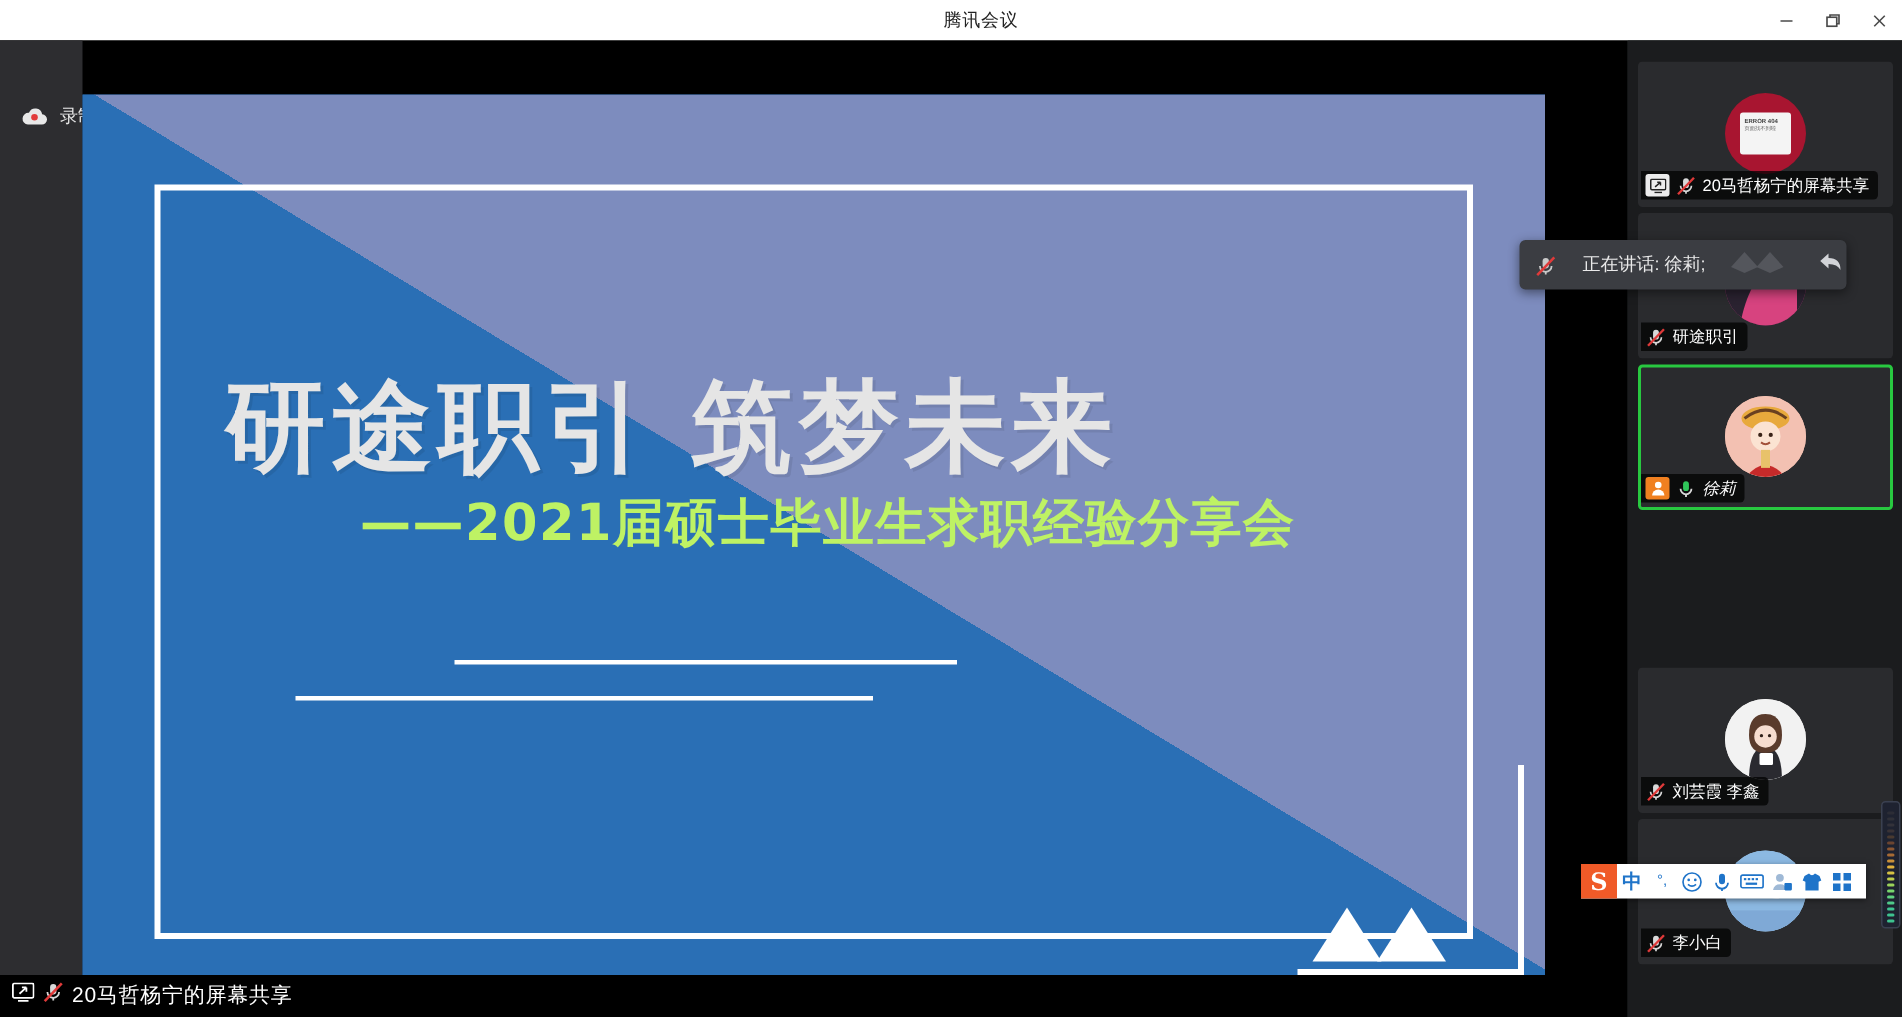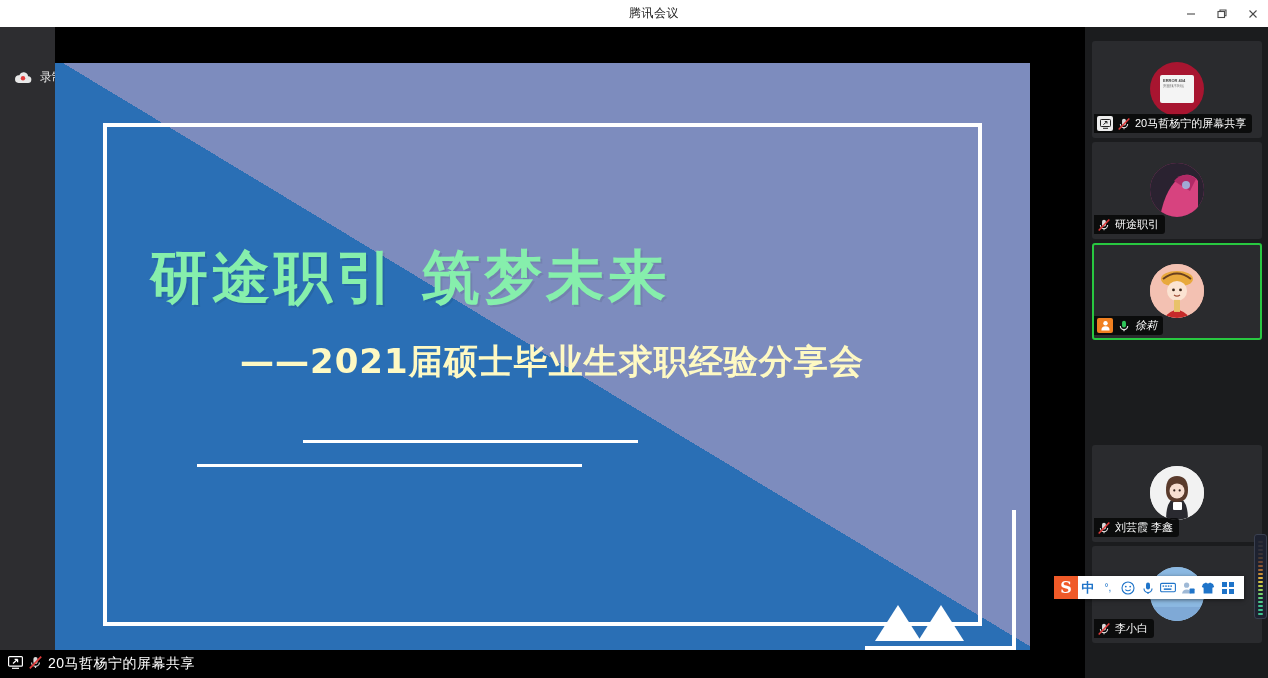--- a/index.html
+++ b/index.html
@@ -50,29 +50,29 @@
     position: absolute; left: 0; top: 0; width: 100%; height: 100%;
     background: linear-gradient(to bottom left, #7d8cbe 0 49.6%, #2a6fb5 49.6% 100%);
   }
   .slide-frame {
     position: absolute; left: 48px; top: 60px; right: 48px; bottom: 25px;
     border: 4px solid #ffffff;
   }
   .slide-title {
     position: absolute; left: 95px; top: 176px;
     font-family: "DejaVu Sans", "Liberation Sans", sans-serif;
-    font-size: 58px; font-weight: 700; color: #86efac;
+    font-size: 67px; font-weight: 700; color: #e5e5e5;
     letter-spacing: 4px; white-space: nowrap;
     text-shadow: 2px 2px 0 rgba(0,0,0,.08);
   }
   .slide-subtitle {
     position: absolute; left: 185px; top: 263px;
     font-family: "DejaVu Sans", "Liberation Sans", sans-serif;
-    font-size: 34px; font-weight: 700; color: #fef9c3;
-    letter-spacing: 1px; white-space: nowrap; margin-top: 13px;
+    font-size: 34px; font-weight: 700; color: #bef264;
+    letter-spacing: 1px; white-space: nowrap;
   }
   .rule {
     position: absolute; height: 3px; background: #ffffff;
   }
   .rule-a { left: 248px; top: 377px; width: 335px; }
   .rule-b { left: 142px; top: 401px; width: 385px; }
   .slide-org {
     position: absolute; left: 592px; top: 470px;
     font-family: "DejaVu Sans", "Liberation Sans", sans-serif;
     font-size: 29px; font-weight: 700; color: #ffffff; letter-spacing: 2px;
@@ -405,20 +405,44 @@
             <rect x="5.4" y="2" width="4.2" height="7" rx="2.1" fill="#d9d9d9"></rect>
             <path d="M3.6 7.4a3.9 3.9 0 0 0 7.8 0" fill="none" stroke="#d9d9d9" stroke-width="1.2"></path>
             <line x1="7.5" y1="11.2" x2="7.5" y2="13" stroke="#d9d9d9" stroke-width="1.2"></line>
             <line x1="1.8" y1="13.4" x2="13.2" y2="1.6" stroke="#e03a3a" stroke-width="1.7"></line>
           </svg>
         </span>
         <span class="tile-name">李小白</span>
       </div>
     </div>
 
+    <div class="speak-popup">
+      <span class="ico">
+        <svg width="15" height="15" viewBox="0 0 15 15">
+          <rect x="5.4" y="2" width="4.2" height="7" rx="2.1" fill="#c9c9c9"></rect>
+          <path d="M3.6 7.4a3.9 3.9 0 0 0 7.8 0" fill="none" stroke="#c9c9c9" stroke-width="1.2"></path>
+          <line x1="7.5" y1="11.2" x2="7.5" y2="13" stroke="#c9c9c9" stroke-width="1.2"></line>
+          <line x1="1.8" y1="13.4" x2="13.2" y2="1.6" stroke="#e03a3a" stroke-width="1.7"></line>
+        </svg>
+      </span>
+      <span class="speak-sep"></span>
+      <span class="txt">正在讲话: 徐莉;</span>
+      <span style="margin-left:4px;">
+        <svg width="44" height="20" viewBox="0 0 44 20">
+          <path d="M4 14 L13 4 L22 14 L13 18 Z" fill="#54565c"></path>
+          <path d="M21 14 L30 4 L39 14 L30 18 Z" fill="#54565c"></path>
+        </svg>
+      </span>
+      <span class="speak-sep"></span>
+      <span>
+        <svg width="17" height="15" viewBox="0 0 17 15">
+          <path d="M7 2 L1.5 7 L7 12 L7 9 Q13 9 15 13 Q15 5 7 5 Z" fill="#d2d4d8"></path>
+        </svg>
+      </span>
+    </div>
 
     <div class="ime">
       <div class="ime-logo">S</div>
       <div class="ime-item" style="font-weight:700;font-size:13px;">中</div>
       <div class="ime-item" style="font-size:10px;">°,</div>
       <div class="ime-item">
         <svg width="14" height="14" viewBox="0 0 14 14">
           <circle cx="7" cy="7" r="6" fill="none" stroke="#1f74c9" stroke-width="1.1"></circle>
           <circle cx="4.8" cy="5.6" r=".9" fill="#1f74c9"></circle>
           <circle cx="9.2" cy="5.6" r=".9" fill="#1f74c9"></circle>

